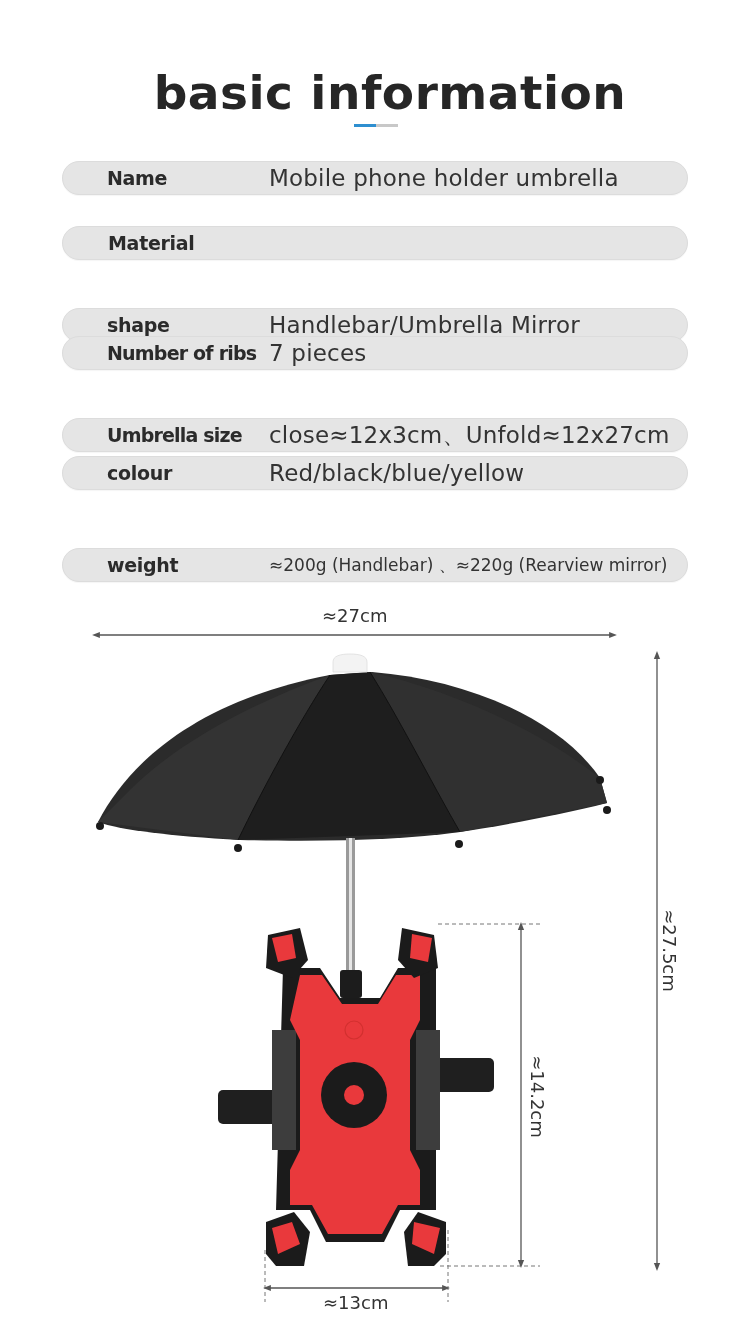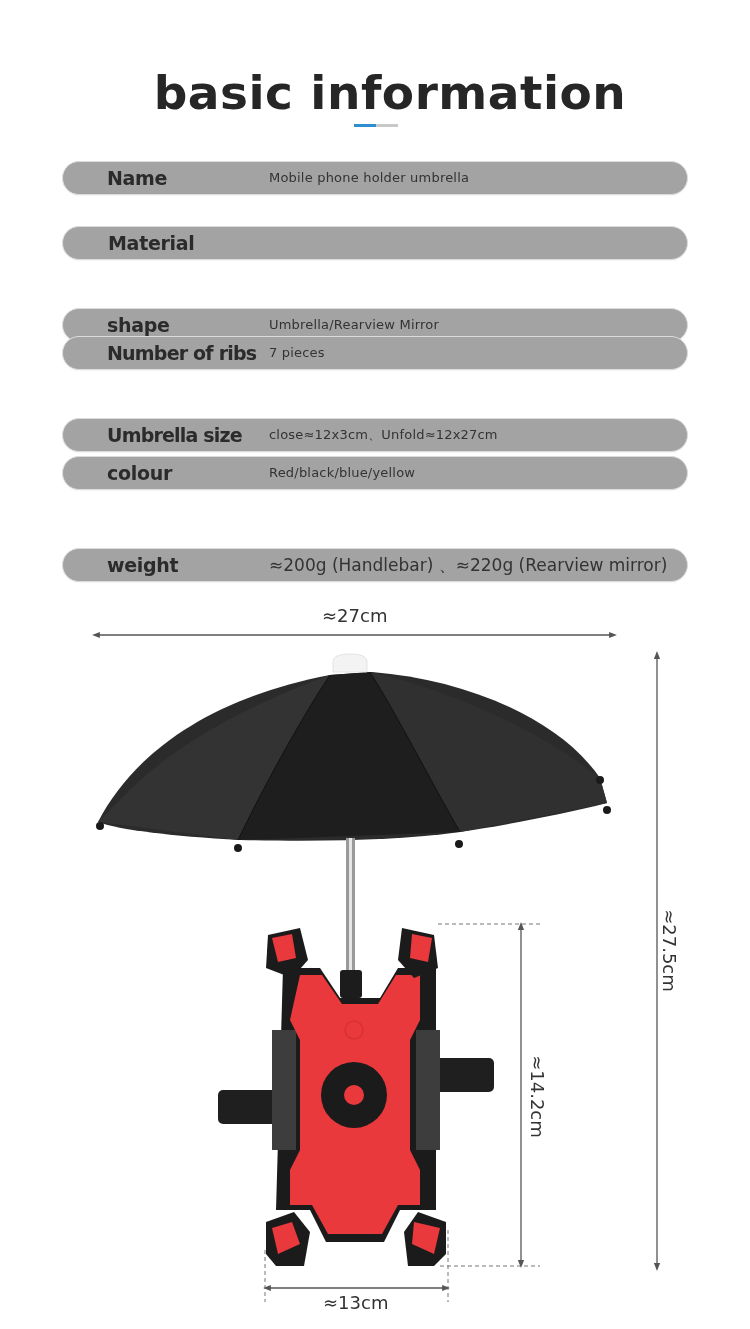--- a/index.html
+++ b/index.html
@@ -6,26 +6,26 @@
   body { width: 750px; height: 1329px; position: relative; overflow: hidden;
          font-family: "DejaVu Sans", "Liberation Sans", sans-serif; color: #222; }
   .title { position: absolute; top: 46px; left: 0; width: 750px; text-align: center;
            font-size: 47px; font-weight: bold; letter-spacing: 0.5px; color: #262626;
            margin: 15px; line-height: 64px; }
   .underline { position: absolute; top: 124px; left: 354px; width: 44px; height: 3px; }
   .underline .blue { position: absolute; left: 0; top: 0; width: 22px; height: 3px; background: #2e8fd0; }
   .underline .grey { position: absolute; left: 22px; top: 0; width: 22px; height: 3px; background: #c8c8c8; }
 
   .row { position: absolute; left: 62px; width: 624px; height: 32px;
-         border: 1px solid #dcdcdc; border-radius: 17px; background: #a3a3a3;
+         border: 1px solid #dcdcdc; border-radius: 17px; background: #e5e5e5;
          box-shadow: 0 1px 1px rgba(0,0,0,0.04); }
   .row .label { position: absolute; left: 44px; top: 0; line-height: 32px;
                 font-size: 19px; font-weight: bold; color: #2b2b2b; letter-spacing: -0.3px; }
   .row .value { position: absolute; left: 206px; top: 0; line-height: 32px;
-                font-size: 13px; color: #333; letter-spacing: 0.2px; white-space: nowrap; }
+                font-size: 23px; color: #333; letter-spacing: 0.2px; white-space: nowrap; }
   .row .value.small { font-size: 17px; letter-spacing: 0; }
 
   .dim { position: absolute; font-size: 18px; color: #333; white-space: nowrap; }
   .dim-vert { transform: rotate(90deg); transform-origin: center center; }
 
   svg.illus { position: absolute; left: 0; top: 0; }
 </style>
 </head>
 <body>
 
@@ -37,21 +37,21 @@
 
 <div class="row" style="top:161px;">
   <span class="label">Name</span>
   <span class="value">Mobile phone holder umbrella</span>
 </div>
 <div class="row" style="top:226px;">
   <span class="label" style="left:45px">Material</span>
 </div>
 <div class="row" style="top:308px;">
   <span class="label">shape</span>
-  <span class="value">Umbrella/Rearview Mirror</span>
+  <span class="value">Handlebar/Umbrella Mirror</span>
 </div>
 <div class="row" style="top:336px;">
   <span class="label" style="letter-spacing:-0.8px">Number of ribs</span>
   <span class="value">7 pieces</span>
 </div>
 <div class="row" style="top:418px;">
   <span class="label" style="letter-spacing:-0.8px">Umbrella size</span>
   <span class="value">close≈12x3cm、Unfold≈12x27cm</span>
 </div>
 <div class="row" style="top:456px;">

